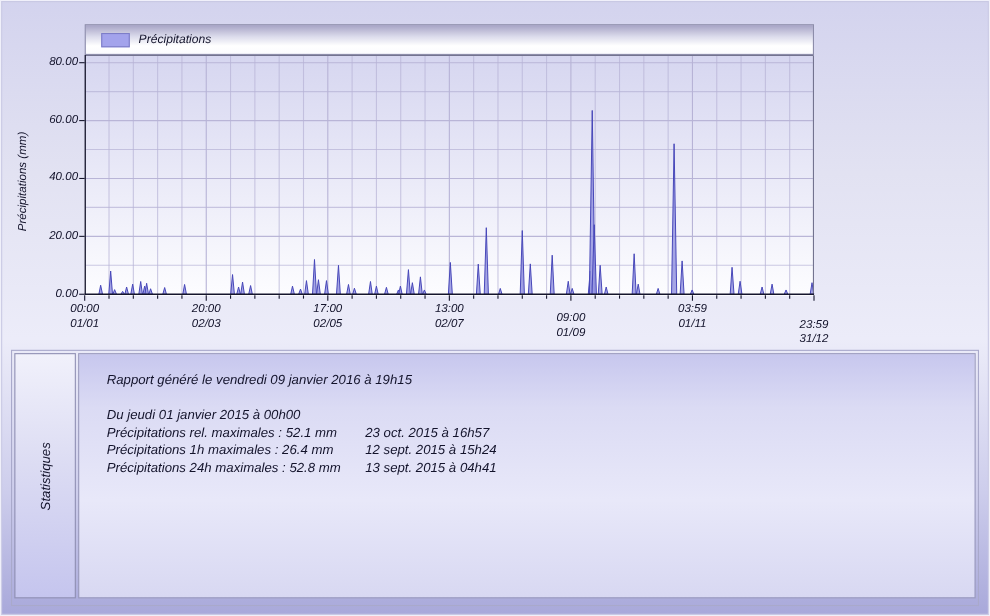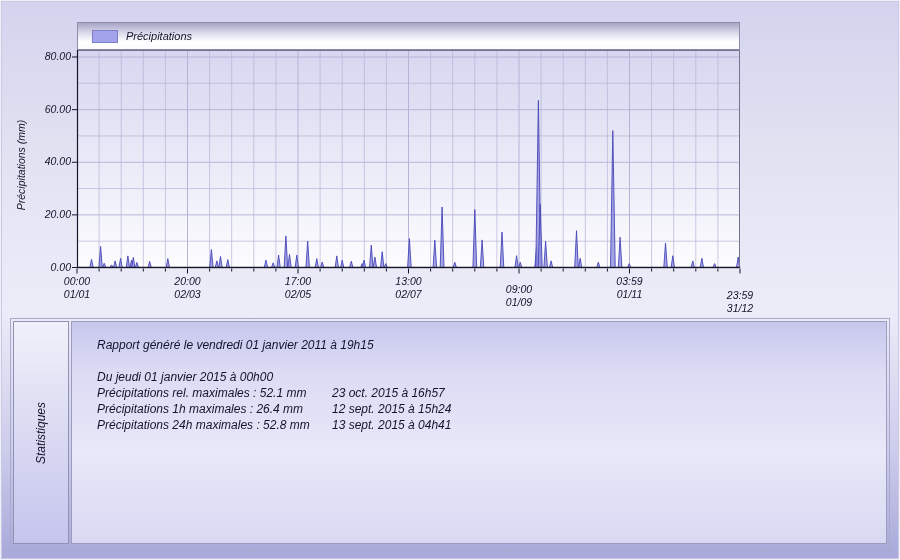--- a/index.html
+++ b/index.html
@@ -254,21 +254,21 @@
         <div>23:59</div>
         <div>31/12</div>
       </div>
     </div>
 
   <div class="stats-panel">
     <div class="stats-sidebar">
       <span class="stats-sidebar-label">Statistiques</span>
     </div>
     <div class="stats-main">
-      <p class="gap-after">Rapport généré le vendredi 01 janvier 2011 à 19h15</p>
+      <p class="gap-after">Rapport généré le vendredi 09 janvier 2016 à 19h15</p>
       <p>Du jeudi 01 janvier 2015 à 00h00</p>
       <div class="stat-rows">
         <div class="stat-row">
           <span class="stat-label">Précipitations rel. maximales : 52.1 mm</span>
           <span class="stat-when">23 oct. 2015 à 16h57</span>
         </div>
         <div class="stat-row">
           <span class="stat-label">Précipitations 1h maximales : 26.4 mm</span>
           <span class="stat-when">12 sept. 2015 à 15h24</span>
         </div>

